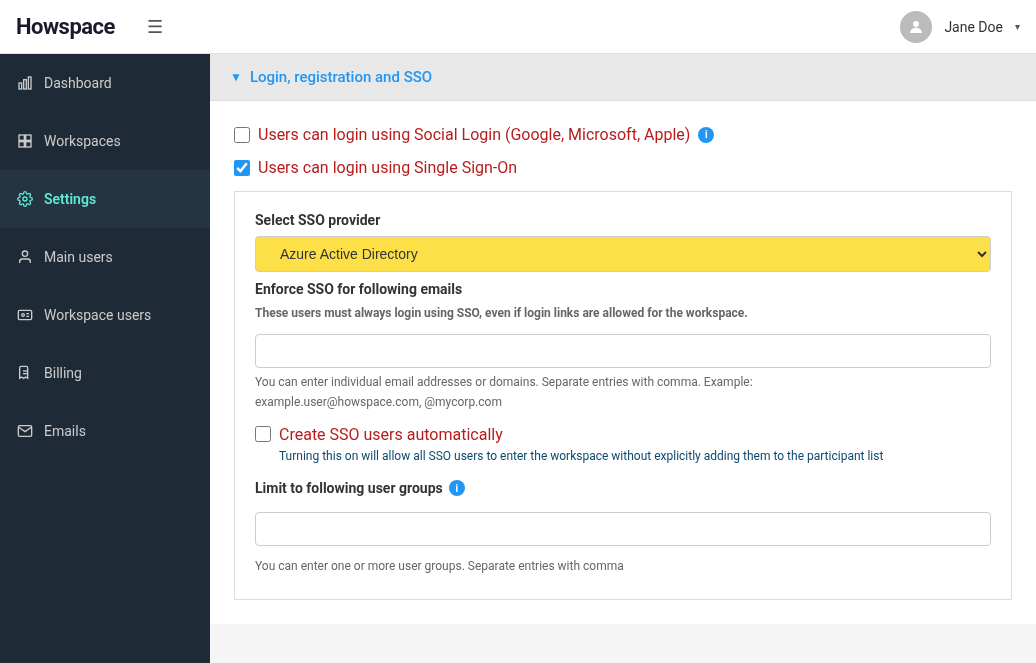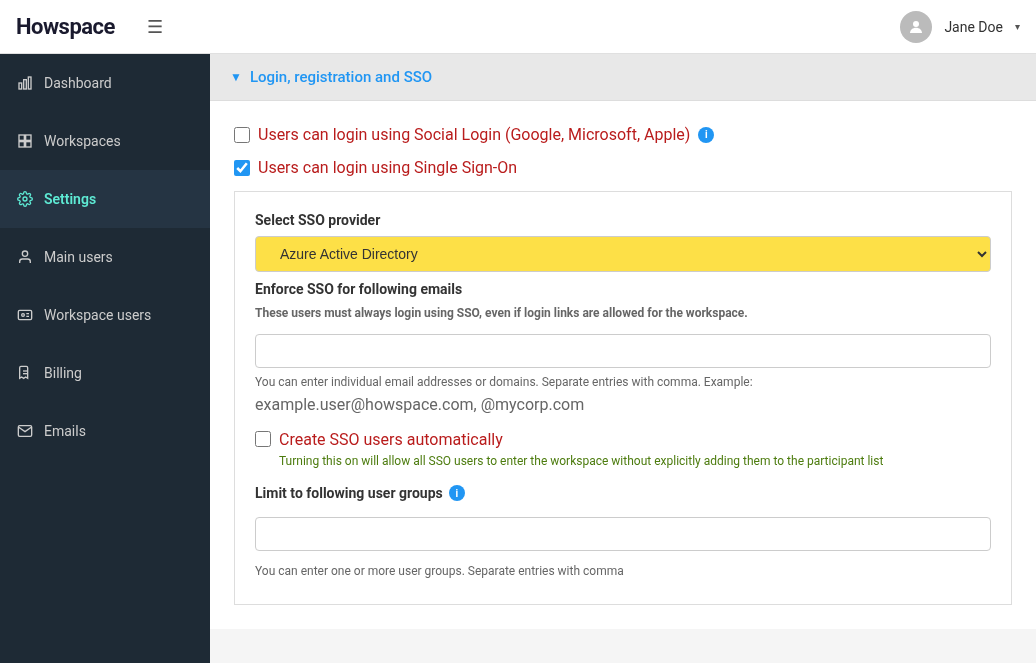--- a/index.html
+++ b/index.html
@@ -77,26 +77,26 @@
       width: 100%; padding: 8px 20px; border: 1px solid #ccc; border-radius: 4px;
       font-size: 14px; color: #333; background: #fde047; cursor: pointer; appearance: auto;
       margin-bottom: 9px;
     }
     .text-input {
       width: 100%; padding: 8px 10px; border: 1px solid #ccc; border-radius: 4px;
       font-size: 14px; color: #333; background: #fff; outline: none;
       margin-bottom: 6px;
     }
     .hint-text { font-size: 12px; color: #666; margin-bottom: 4px; line-height: 1.4; }
-    .hint-example { font-size: 16px; color: #666; margin-bottom: 16px; }
+    .hint-example { font-size: 12px; color: #666; margin-bottom: 16px; }
 
     
     .checkbox-group { margin-bottom: 16px; }
     .checkbox-group .checkbox-row { margin-bottom: 4px; }
-    .checkbox-desc { font-size: 12px; color: #4d7c0f; padding-left: 24px; line-height: 1.4; }
+    .checkbox-desc { font-size: 12px; color: #0c4a6e; padding-left: 24px; line-height: 1.4; }
 
     
     .field-label-with-icon { display: flex; align-items: center; gap: 6px; margin-bottom: 8px; }
   </style>
 </head>
 <body>
 
 <div class="header">
   <div class="header-left">
     <div class="header-logo">Howspace</div>

